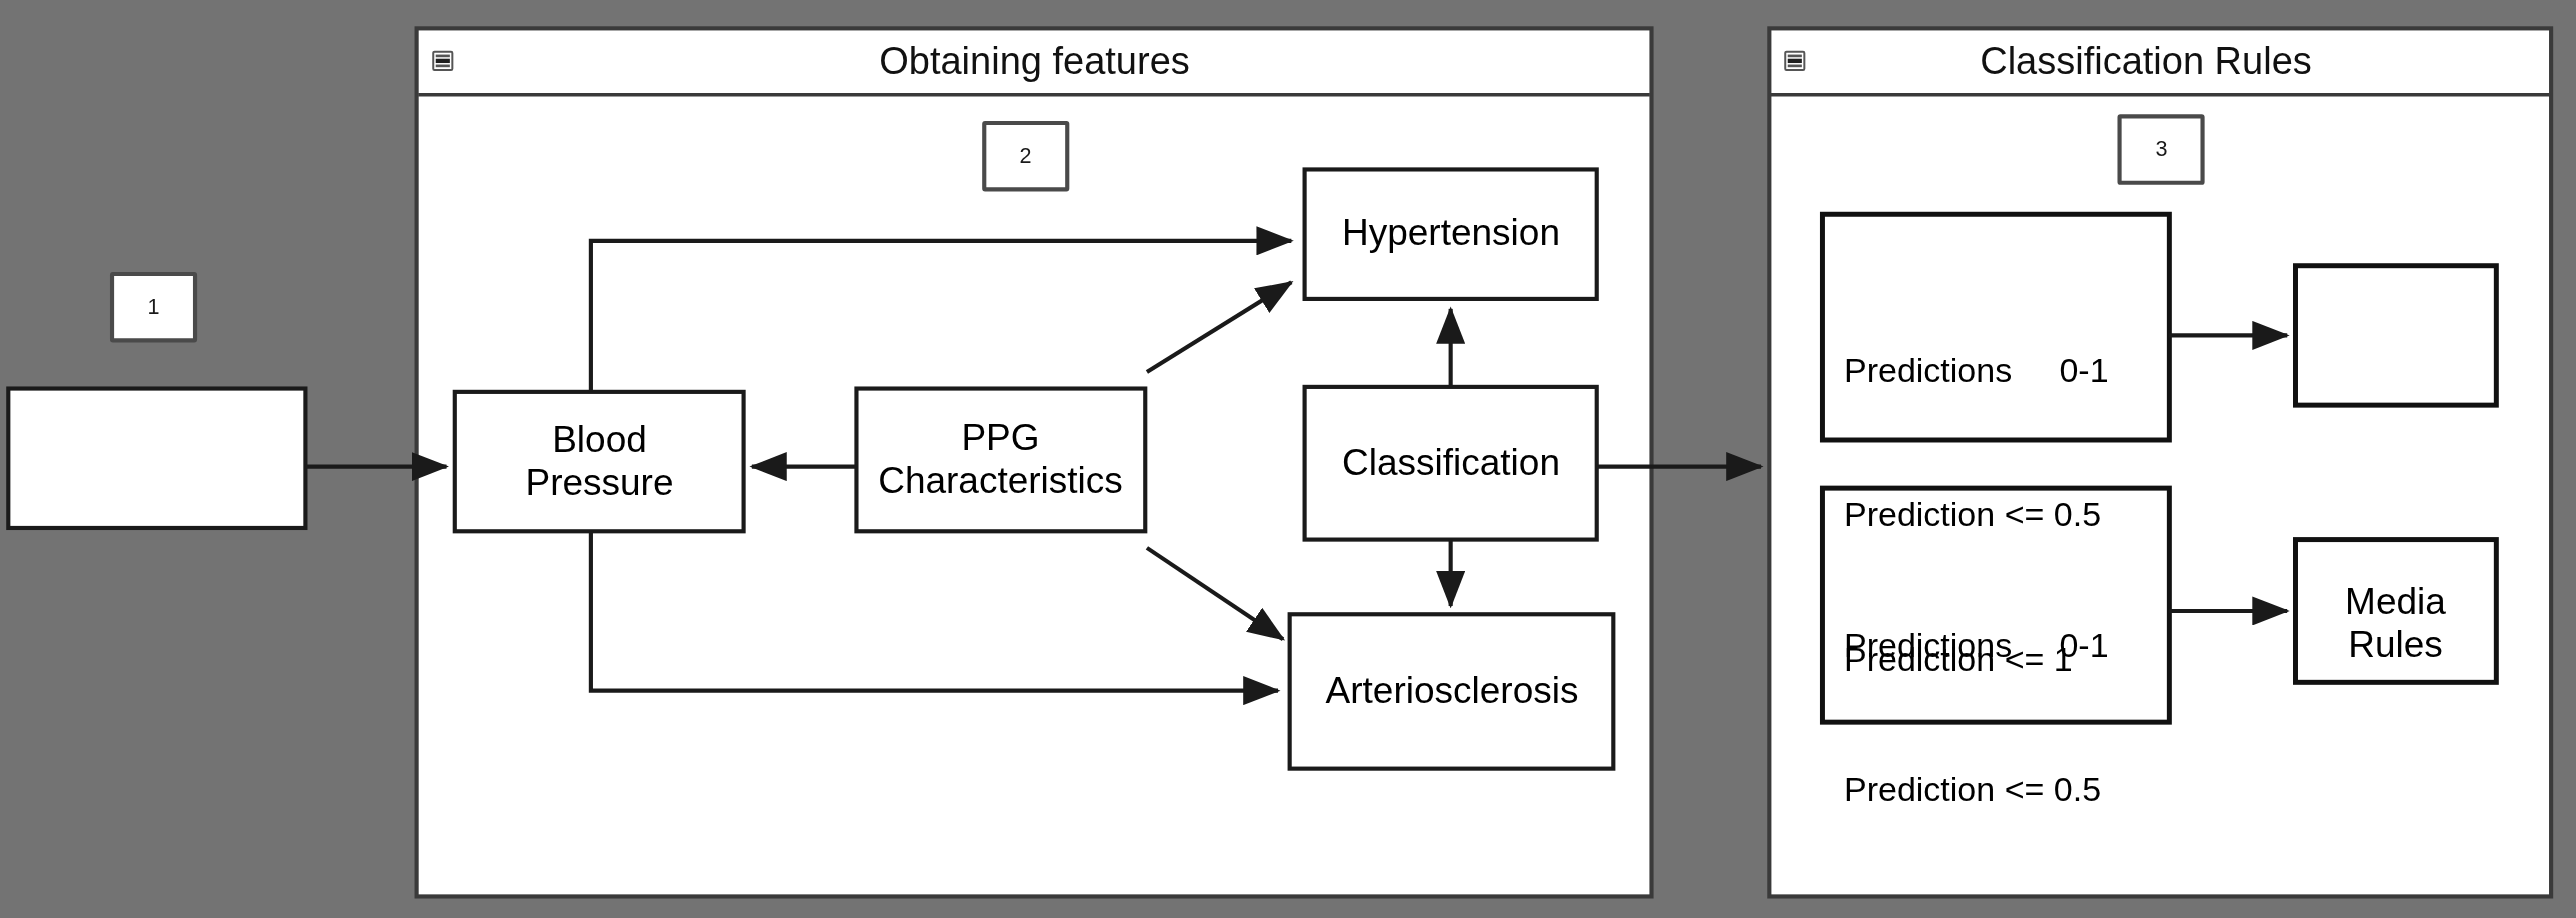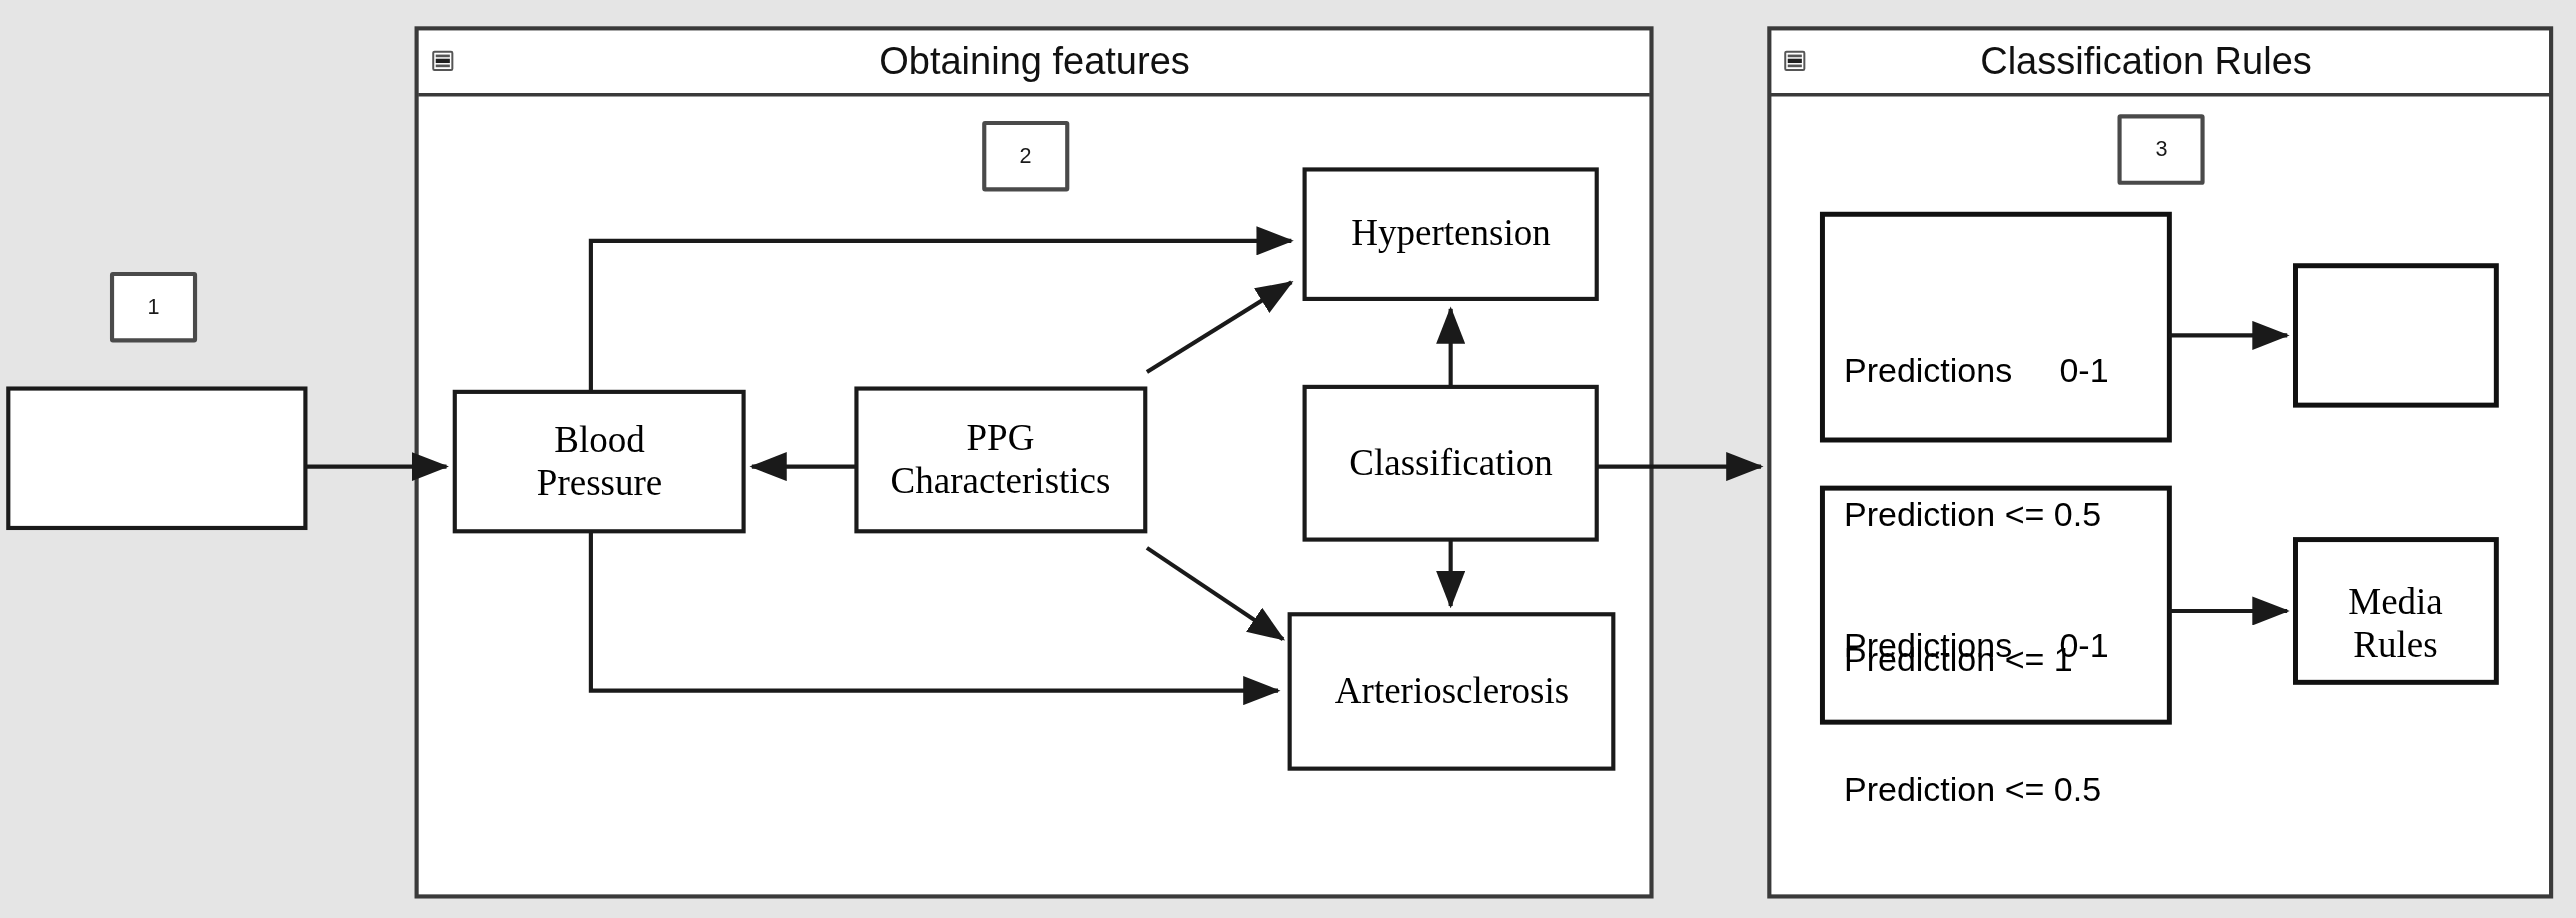--- a/index.html
+++ b/index.html
@@ -10,21 +10,21 @@
   body {
     font-family: "Liberation Sans", sans-serif;
     width: 2576px;
     height: 919px;
     overflow: hidden;
   }
   #stage {
     position: relative;
     width: 2576px;
     height: 919px;
-    background: #e5e5e5;
+    background: #737373;
   }
   svg.layer {
     position: absolute;
     left: 0;
     top: 0;
     width: 2576px;
     height: 919px;
   }
   .box-rect {
     fill: #ffffff;
@@ -55,21 +55,21 @@
     stroke-width: 5;
     fill: none;
   }
   .node-label {
     position: absolute;
     display: flex;
     align-items: center;
     justify-content: center;
     text-align: center;
     color: #000000;
-    font-family: Liberation Serif, serif;
+    font-family: Liberation Sans, sans-serif;
     line-height: 1.15;
     pointer-events: none;
   }
   .node-label span { display: block; }
   .lbl-big   { font-size: 39px; }
   .lbl-med   { font-size: 37px; }
   .badge-label {
     position: absolute;
     display: flex;
     align-items: center;

